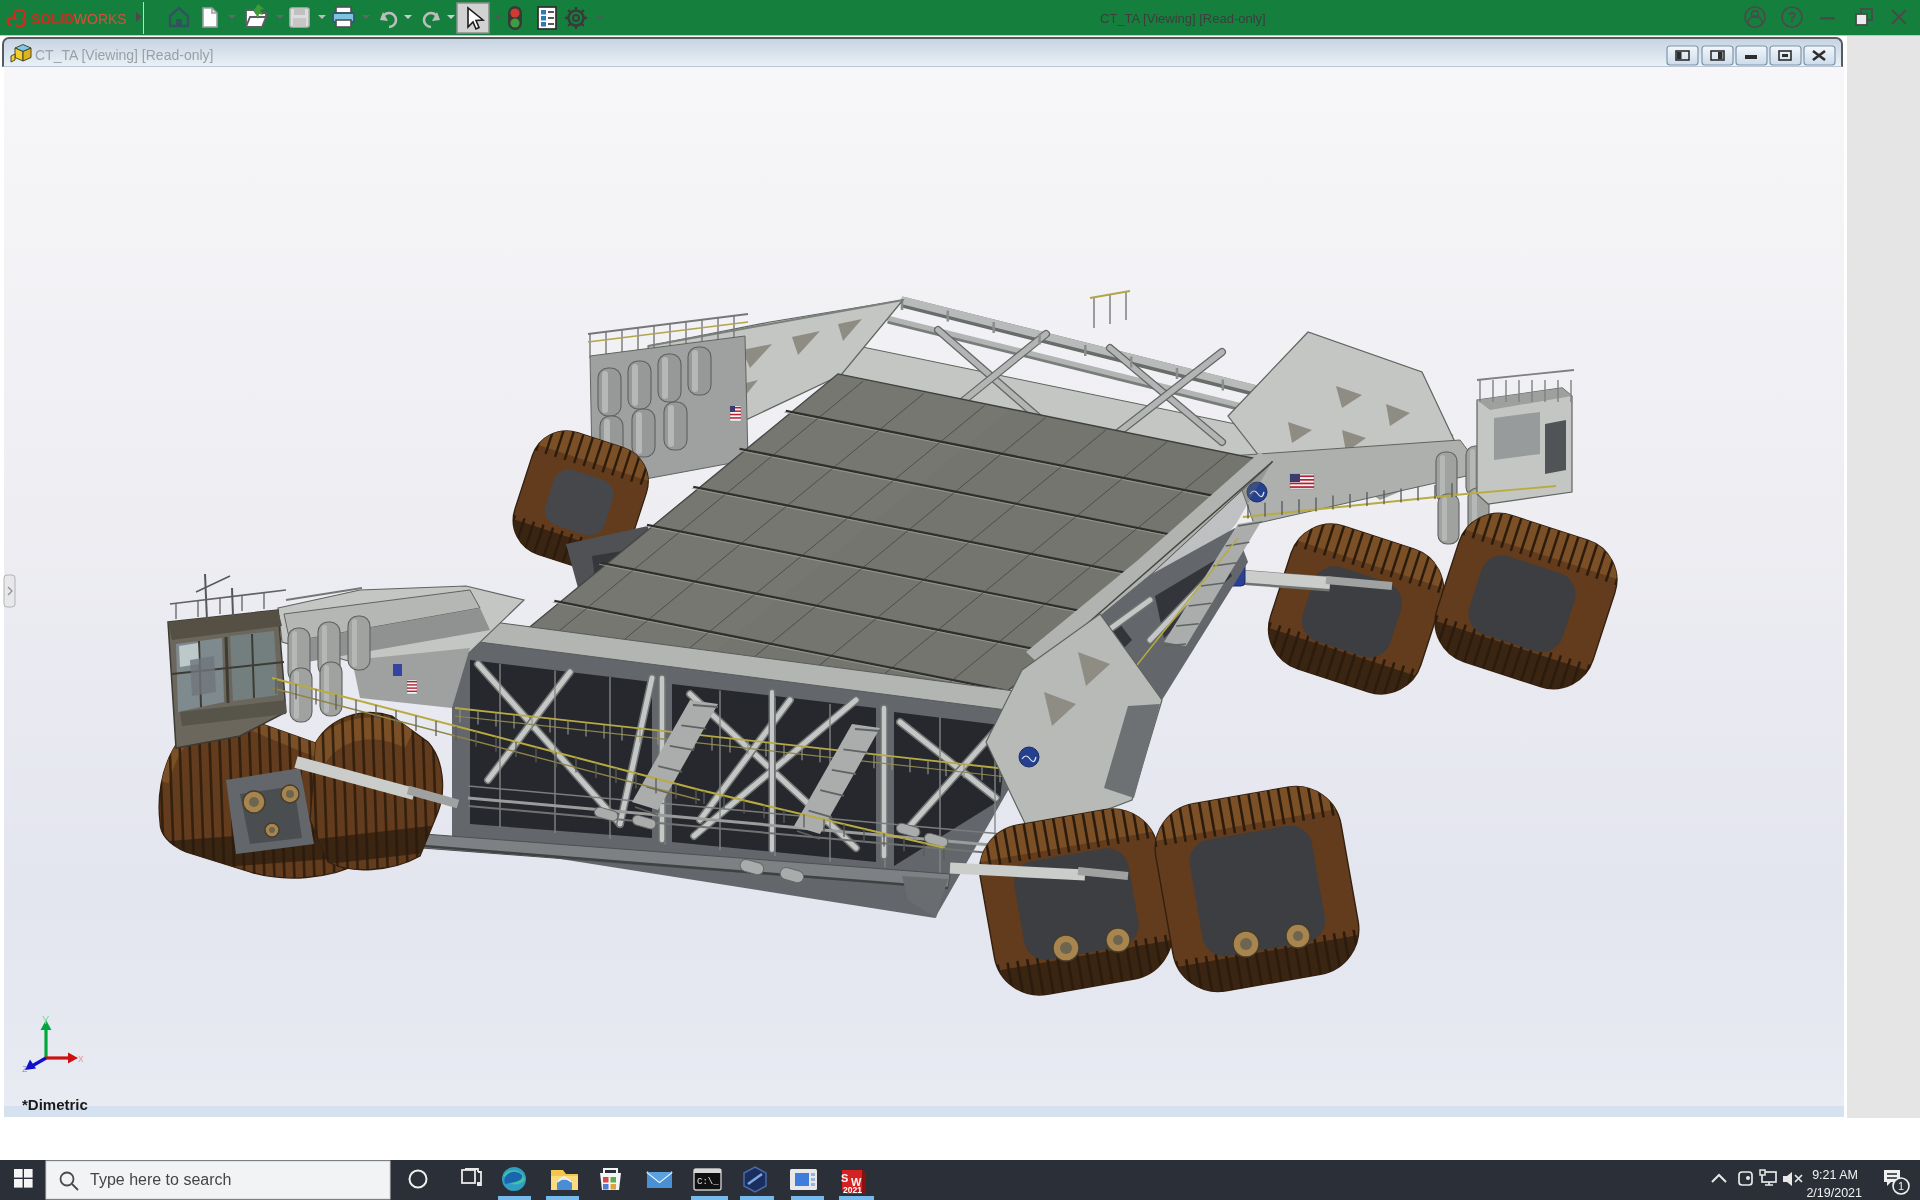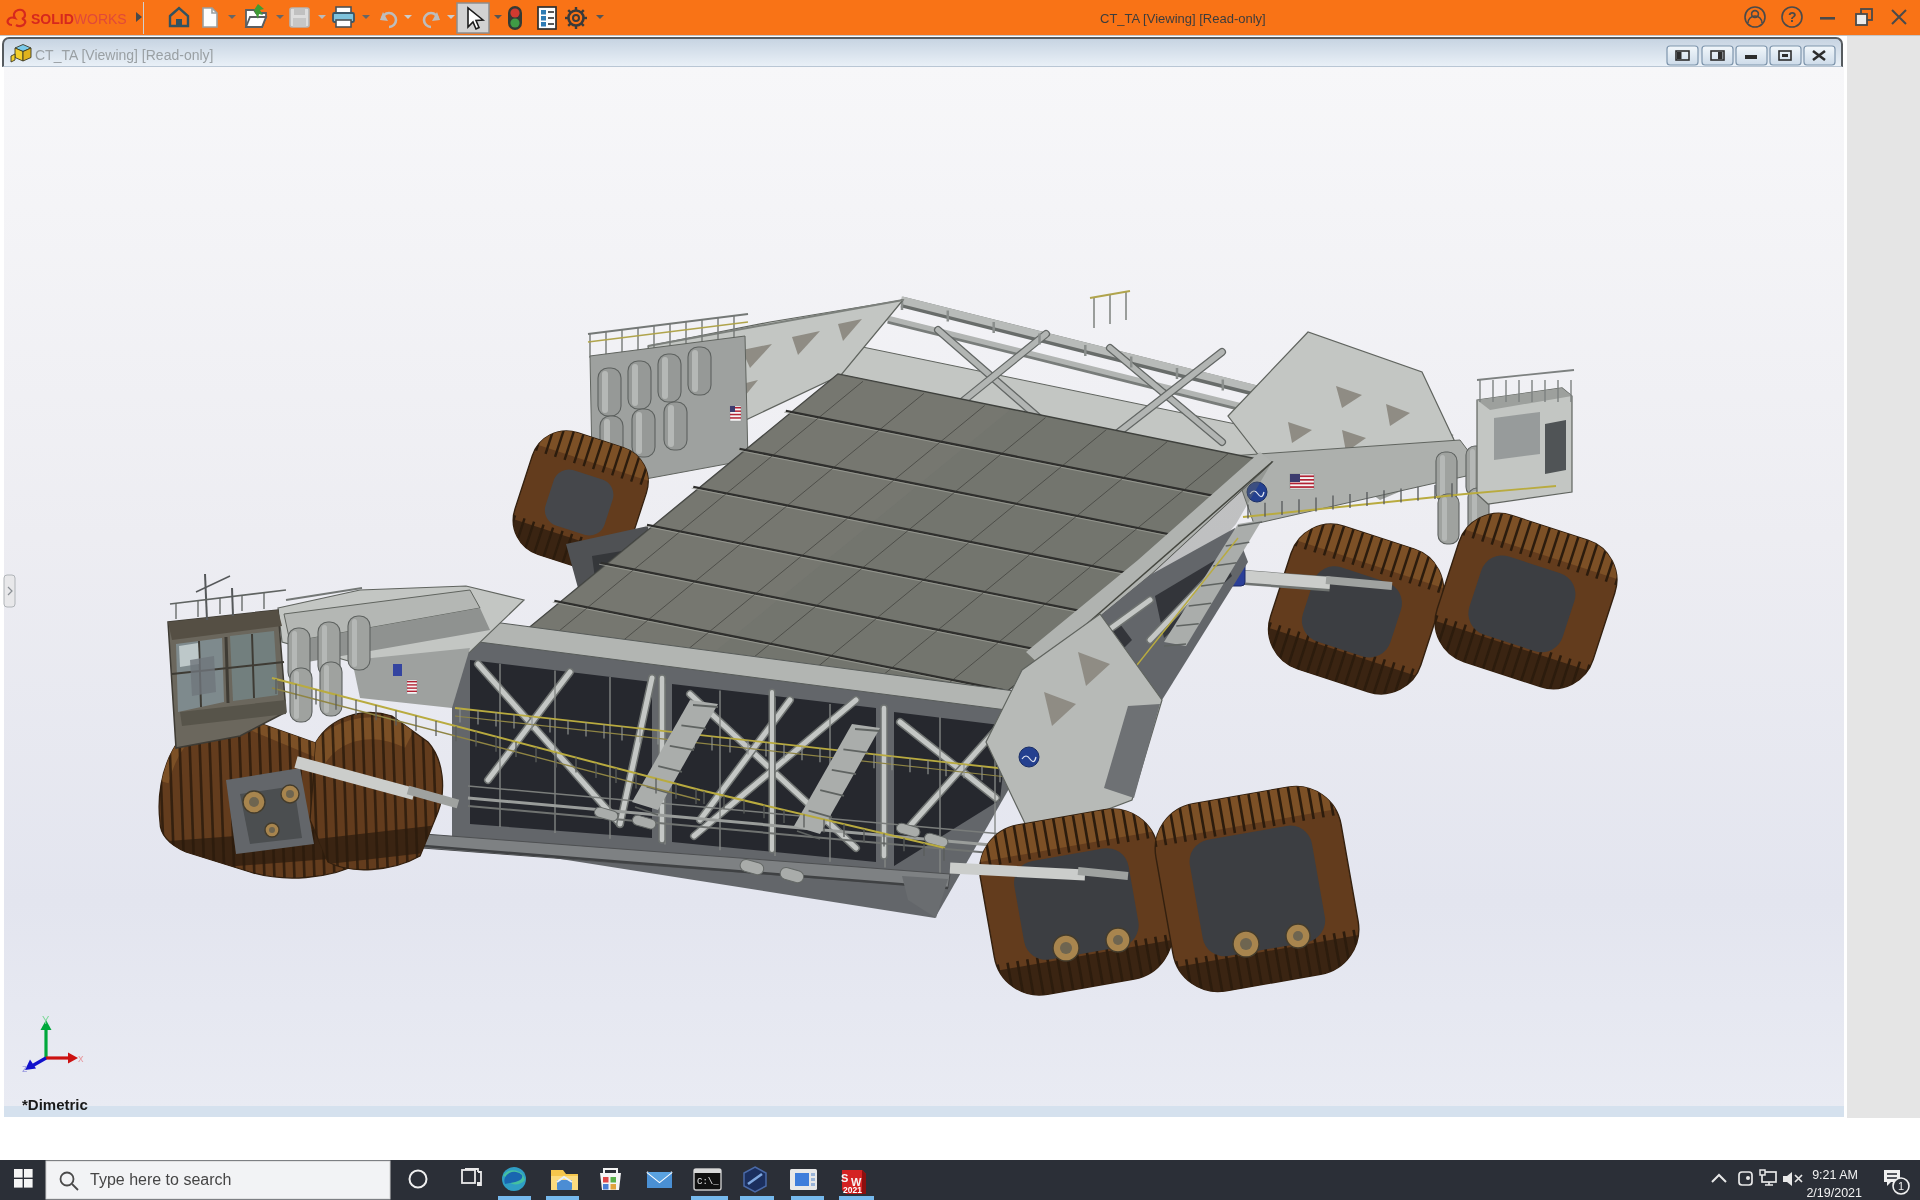--- a/index.html
+++ b/index.html
@@ -1,17 +1,17 @@
 <!DOCTYPE html>
 <html><head><meta charset="utf-8">
 <style>
 *{margin:0;padding:0;box-sizing:border-box}
 html,body{width:1920px;height:1200px;overflow:hidden;font-family:"Liberation Sans",sans-serif;background:#fff}
 .abs{position:absolute}
-#topbar{position:absolute;left:0;top:0;width:1920px;height:36px;background:#f97316;border-bottom:1px solid #c4c4c4}
+#topbar{position:absolute;left:0;top:0;width:1920px;height:36px;background:#15803d;border-bottom:1px solid #c4c4c4}
 #rightstrip{position:absolute;left:1847px;top:36px;width:73px;height:1082px;background:#e5e5e5}
 #statusbar{position:absolute;left:0;top:1118px;width:1920px;height:42px;background:#ffffff}
 #taskbar{position:absolute;left:0;top:1160px;width:1920px;height:40px;background:#2b2f37}
 </style></head><body>
 
 <svg class="abs" style="left:0;top:0;z-index:5" width="1920" height="1200" viewBox="0 0 1920 1200">
 <defs>
       <linearGradient id="vbg" x1="0" y1="0" x2="0" y2="1">
         <stop offset="0" stop-color="#f7f7f9"></stop>
         <stop offset="0.45" stop-color="#ededf2"></stop>

